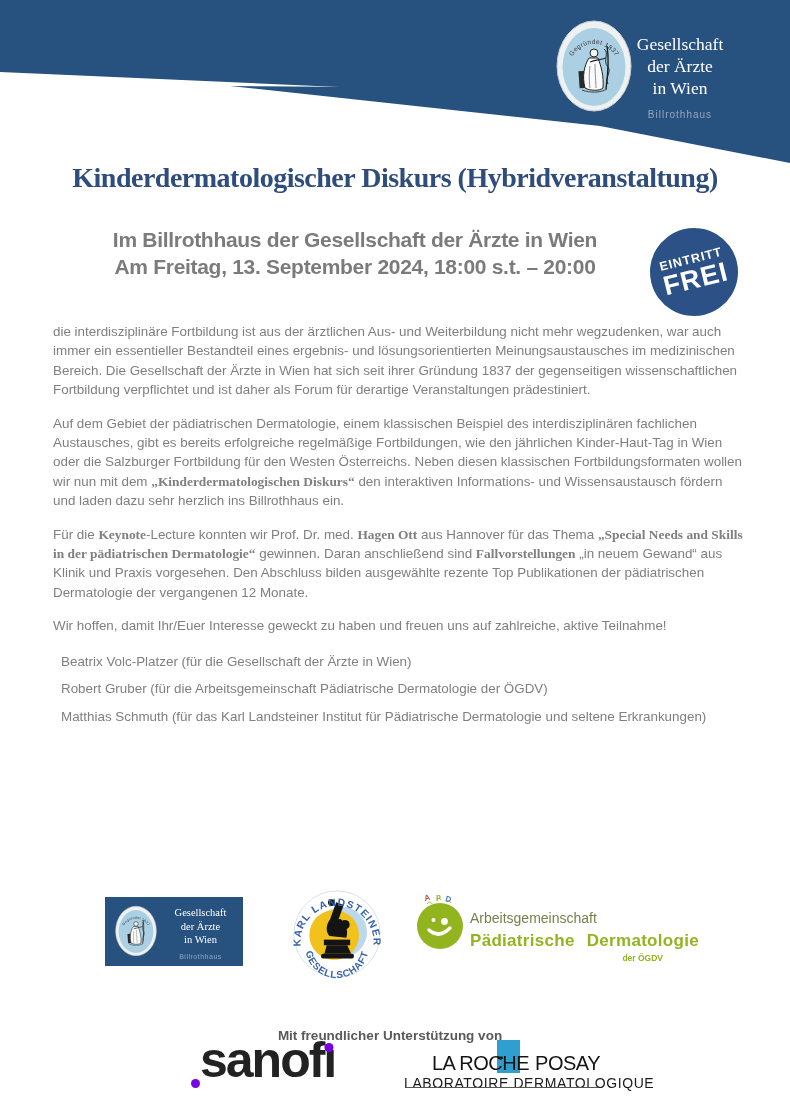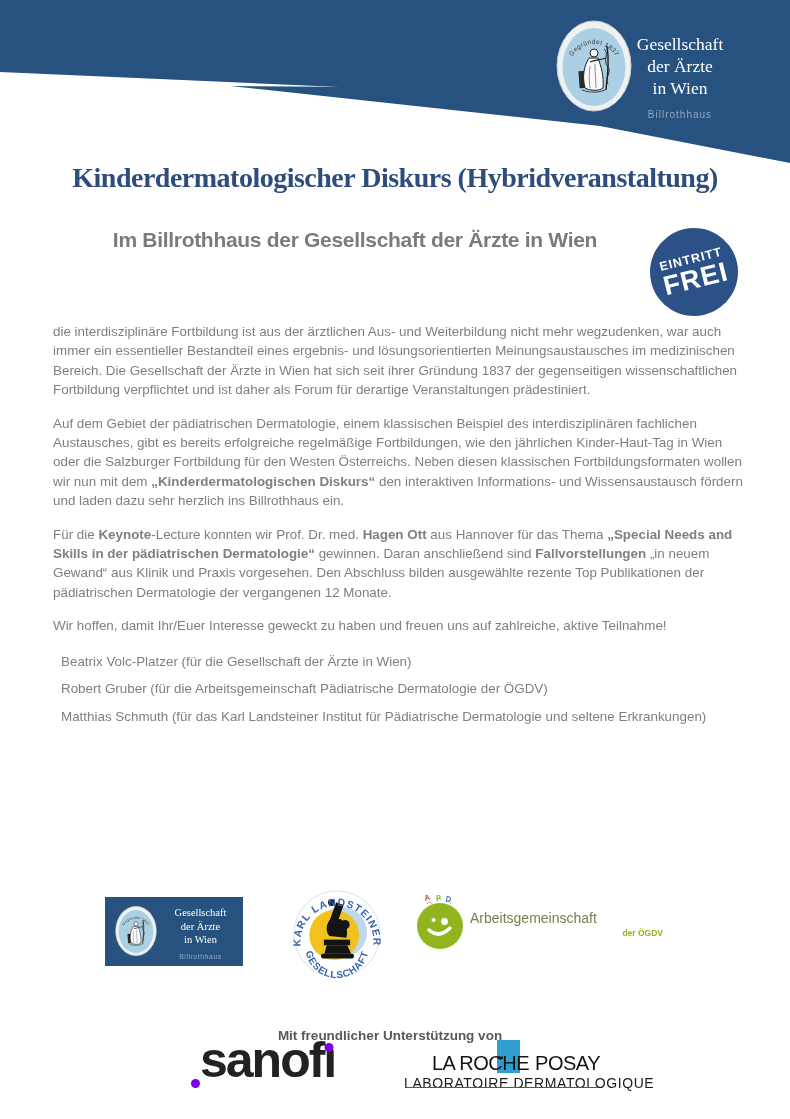--- a/index.html
+++ b/index.html
@@ -50,21 +50,21 @@
   }
   .badge-top { font-size:12.5px; letter-spacing:1px; font-weight:bold; }
   .badge-bottom { font-size:27px; font-weight:bold; letter-spacing:1px; line-height:26px; }
 
   
   .letter {
     position:absolute; top:322px; left:53px; width:690px;
     color:var(--body-grey,#7f7f7f); font-size:13.4px; line-height:19.4px;
   }
   .letter p { margin:0 0 14px 0; }
-  .letter b { font-weight:bold; }
+  .letter b { font-weight:bold;font-family:Liberation Serif, serif; }
   .signatures { margin-top:16px; }
   .signatures p { margin:0 0 8px 8px; }
 
   
   .gaw-logo {
     position:absolute; top:897px; left:105px; width:138px; height:69px;
     background:var(--banner-blue,#27517e);
   }
   .gaw-emblem { position:absolute; top:6px; left:9px; width:44px; height:56px; }
   .gaw-text {
@@ -168,20 +168,21 @@
       <div>Gesellschaft</div>
       <div>der Ärzte</div>
       <div>in Wien</div>
       <div class="org-sub">Billrothhaus</div>
     </div>
   </div>
 
   <div class="event-title">Kinderdermatologischer Diskurs (Hybridveranstaltung)</div>
   <div class="event-sub">
     <div>Im Billrothhaus der Gesellschaft der Ärzte in Wien</div>
+    <div>Am Freitag, 13. September 2024, 18:00 s.t. – 20:00</div>
   </div>
   <div class="badge">
     <div class="badge-top">EINTRITT</div>
     <div class="badge-bottom">FREI</div>
   </div>
 
   <div class="letter">
     <p><span>die interdisziplinäre Fortbildung ist aus der ärztlichen Aus- und Weiterbildung nicht mehr wegzudenken, war auch immer ein essentieller Bestandteil eines ergebnis- und lösungsorientierten Meinungsaustausches im medizinischen Bereich. Die Gesellschaft der Ärzte in Wien hat sich seit ihrer Gründung 1837 der gegenseitigen wissenschaftlichen Fortbildung verpflichtet und ist daher als Forum für derartige Veranstaltungen prädestiniert.</span></p>
     <p><span>Auf dem Gebiet der pädiatrischen Dermatologie, einem klassischen Beispiel des interdisziplinären fachlichen Austausches, gibt es bereits erfolgreiche regelmäßige Fortbildungen, wie den jährlichen Kinder-Haut-Tag in Wien oder die Salzburger Fortbildung für den Westen Österreichs. Neben diesen klassischen Fortbildungsformaten wollen wir nun mit dem </span><b>„Kinderdermatologischen Diskurs“</b><span> den interaktiven Informations- und Wissensaustausch fördern und laden dazu sehr herzlich ins Billrothhaus ein.</span></p>
     <p><span>Für die </span><b>Keynote</b><span>-Lecture konnten wir Prof. Dr. med. </span><b>Hagen Ott</b><span> aus Hannover für das Thema </span><b>„Special Needs and Skills in der pädiatrischen Dermatologie“</b><span> gewinnen. Daran anschließend sind </span><b>Fallvorstellungen</b><span> „in neuem Gewand“ aus Klinik und Praxis vorgesehen. Den Abschluss bilden ausgewählte rezente Top Publikationen der pädiatrischen Dermatologie der vergangenen 12 Monate.</span></p>
@@ -234,20 +235,21 @@
     <circle cx="31.5" cy="29.5" r="3.4" fill="#fff"></circle>
     <path d="M 16,38 Q 26,47 37,36" stroke="#fff" stroke-width="3.5" fill="none" stroke-linecap="round"></path>
     <path d="M 14,12 C 16,9 18,10 19,12 M 24,8 C 25,6 27,6 28,8 M 33,10 C 35,8 37,9 38,11" stroke="#92b41f" stroke-width="1" fill="none"></path>
     <text x="12" y="9" font-size="8" font-weight="bold" fill="#c0504d" transform="rotate(-15 12 9)">A</text>
     <text x="23" y="6.5" font-size="8" font-weight="bold" fill="#8fae1e">p</text>
     <text x="32" y="9" font-size="8" font-weight="bold" fill="#4f81bd" transform="rotate(14 32 9)">D</text>
   </svg>
 
   <div class="apd-text">
     <div class="apd-heading">Arbeitsgemeinschaft</div>
+    <div class="apd-name">Pädiatrische Dermatologie</div>
     <div class="apd-sub">der ÖGDV</div>
   </div>
 
   <div class="support-heading">Mit freundlicher Unterstützung von</div>
 
   <div class="sanofi">
     <span class="s-dot"></span><span>sanof</span><span class="i-wrap"><span>ı</span><span class="i-dot"></span></span>
   </div>
 
   <div class="lrp">

